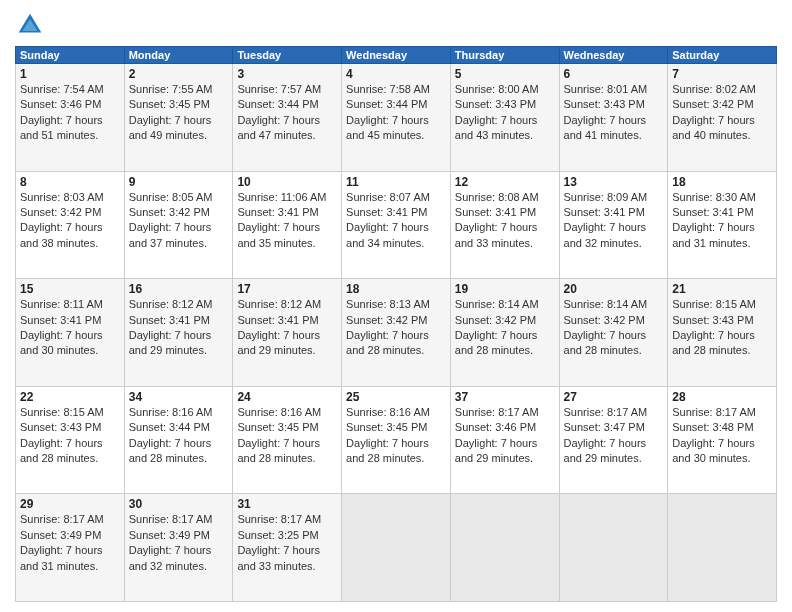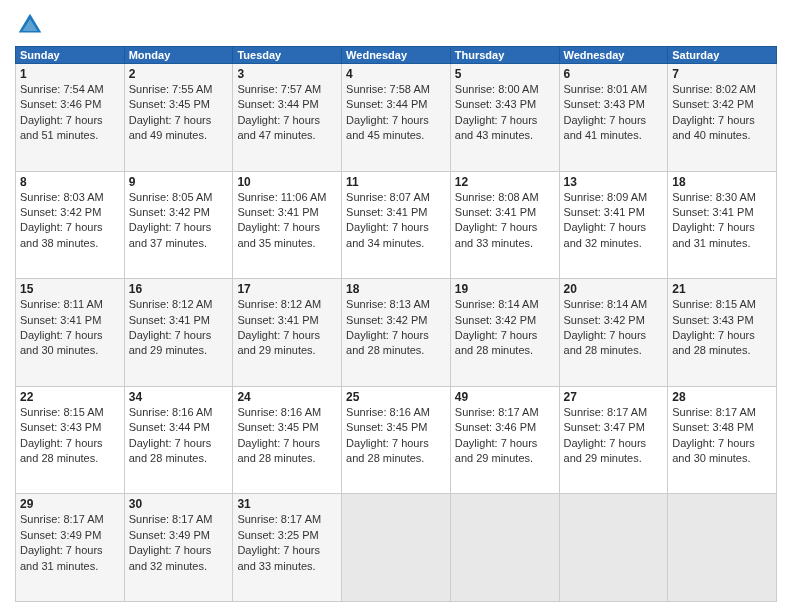--- a/index.html
+++ b/index.html
@@ -336,21 +336,21 @@
       </td>
           <td>
         <span class="day-num">25</span>
         <div class="day-info">
           <span>Sunrise: 8:16 AM</span><br>
           <span>Sunset: 3:45 PM</span><br>
           <span>Daylight: 7 hours and 28 minutes.</span>
         </div>
       </td>
           <td>
-        <span class="day-num">49</span>
+        <span class="day-num">37</span>
         <div class="day-info">
           <span>Sunrise: 8:17 AM</span><br>
           <span>Sunset: 3:46 PM</span><br>
           <span>Daylight: 7 hours and 29 minutes.</span>
         </div>
       </td>
           <td>
         <span class="day-num">27</span>
         <div class="day-info">
           <span>Sunrise: 8:17 AM</span><br>

